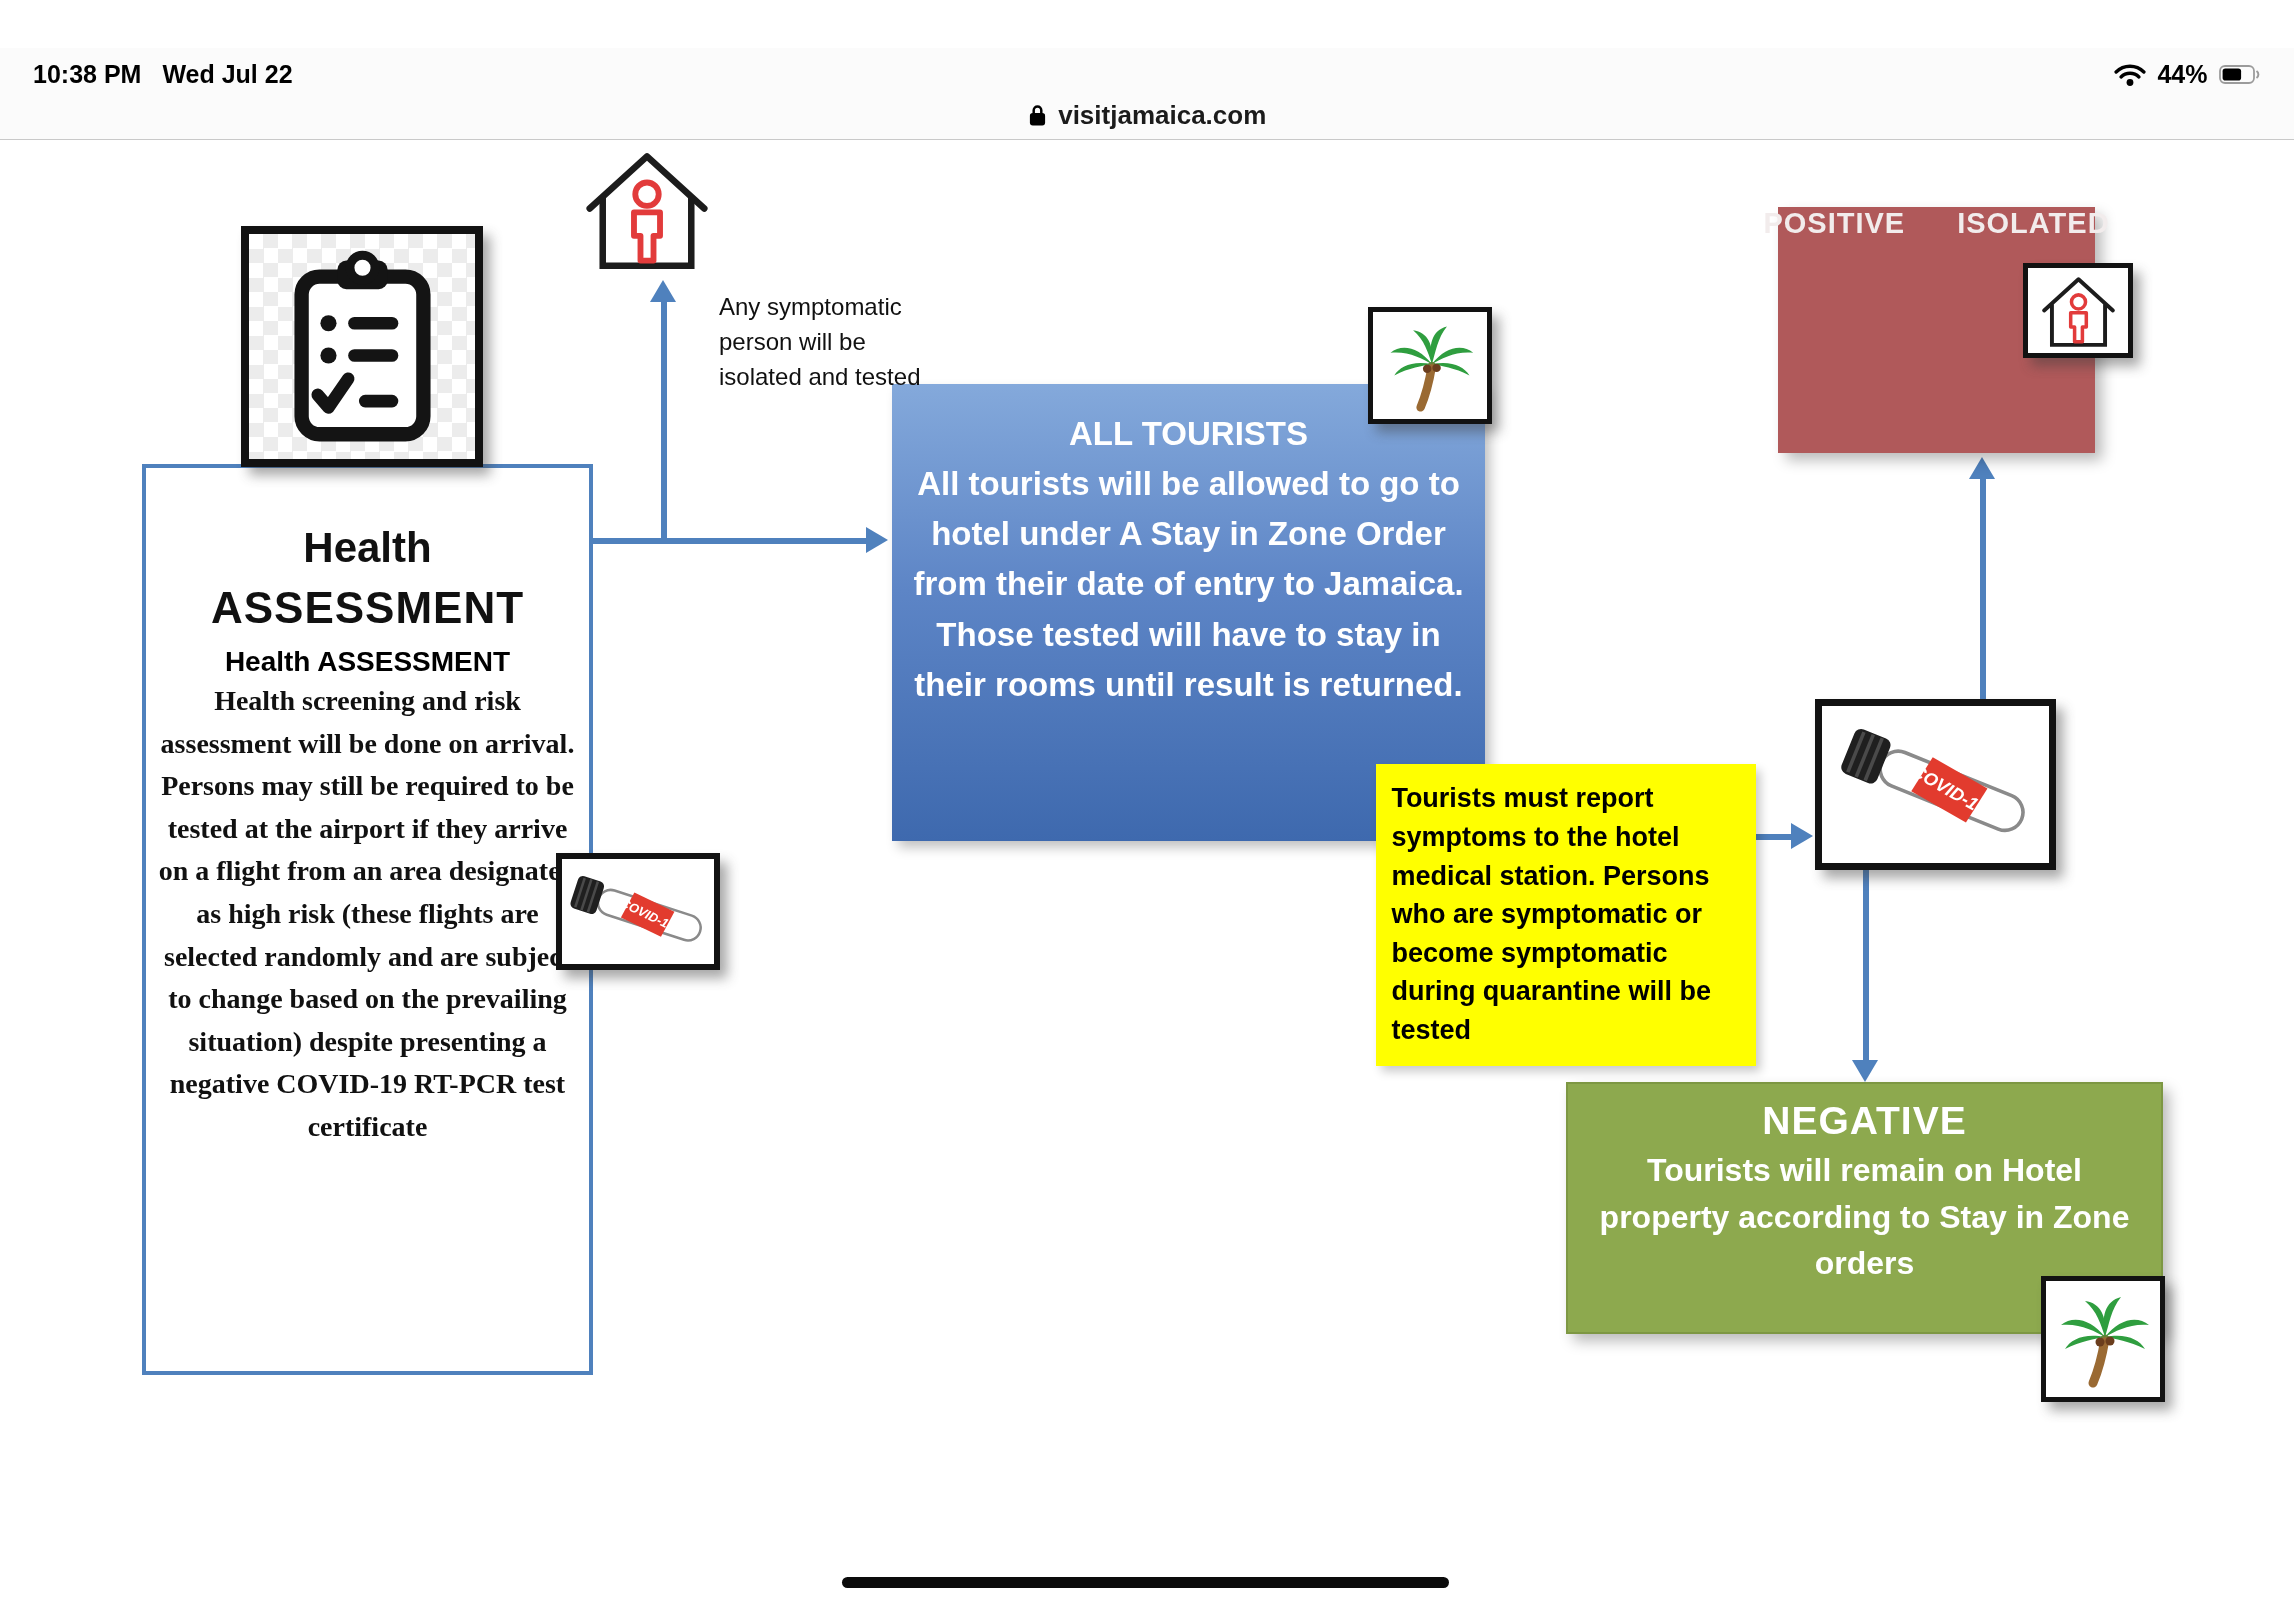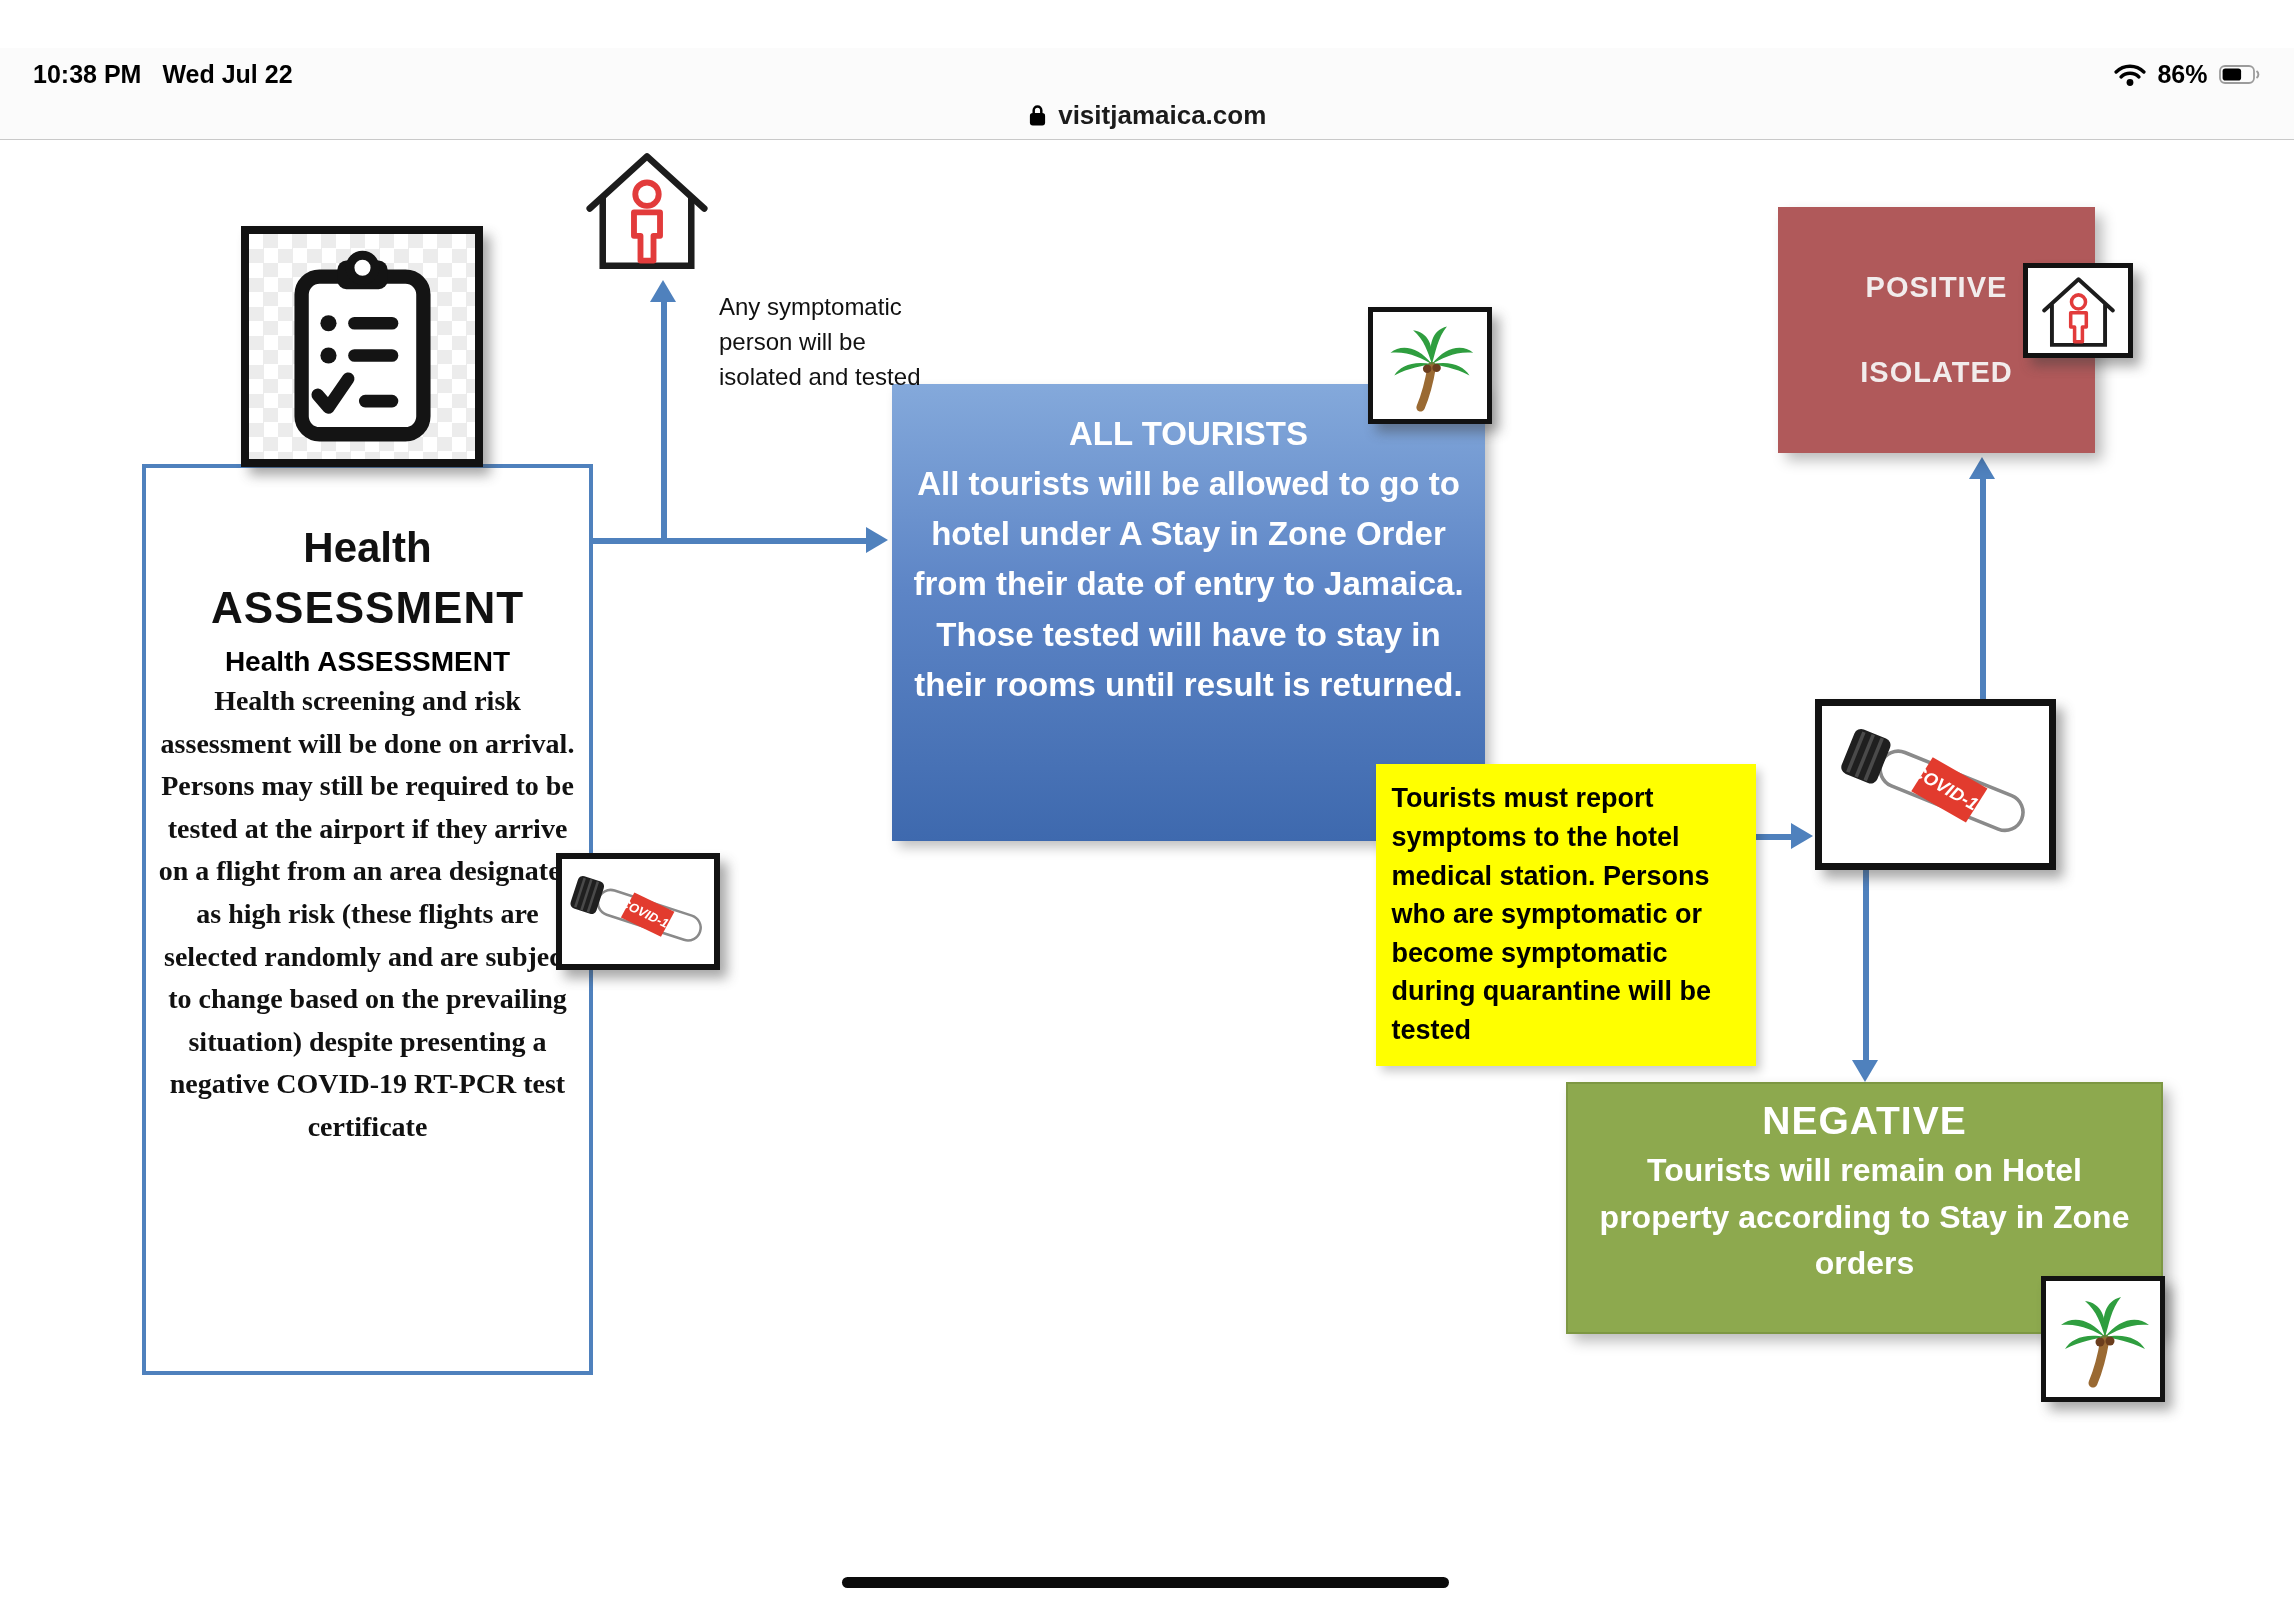--- a/index.html
+++ b/index.html
@@ -54,21 +54,21 @@
                 background:var(--note-bg,#ffff00); color:#000; font-size:27px; line-height:1.43;
                 padding:15.4px 15.4px 0; text-align:left; z-index:2; box-shadow:4.8px 5.8px 9.6px rgba(0,0,0,.22); }
 
   .tube1-frame { left:556px; top:761px; width:164px; height:117px; border-width:6.7px; }
   .tube2-frame { left:1815px; top:607px; width:241px; height:171px; border-width:7.7px; }
   .tube-rot1 { transform:rotate(18deg); }
   .tube-rot2 { transform:rotate(22deg); }
 
   .positive-box { left:1778px; top:115px; width:317px; height:246px;
                   background:var(--positive-bg,#b0595a); color:#f2ecec; text-align:center;
-                  display:flex; flex-direction:column; justify-content:center; gap:52px;
+                  display:flex; flex-direction:row; justify-content:center; gap:52px;
                   font-size:29px; letter-spacing:1px; z-index:2; box-shadow:7.7px 7.7px 13.4px rgba(0,0,0,.28); }
 
   .negative-box { left:1566px; top:990px; width:597px; height:252px;
                   background:var(--negative-bg,#8da94e); border:2.9px solid #7d9743;
                   color:#fff; text-align:center; padding:15.4px 19px 0; z-index:2;
                   box-shadow:6.7px 7.7px 13.4px rgba(0,0,0,.28); }
   .negative-title { font-size:39px; font-weight:700; letter-spacing:1px; }
   .negative-body { font-size:32px; font-weight:600; line-height:1.45; margin-top:3.8px; }
 
   
@@ -91,21 +91,21 @@
       <span style="font-weight:600;text-align:right;">Wed Jul 22</span>
     </div>
     <div class="status-right">
       <span style="display:inline-flex;">
         <svg width="32" height="24" viewBox="0 0 30 22">
           <path d="M2 8.2 a18.5 18.5 0 0 1 26 0" fill="none" stroke="#000" stroke-width="3.2" stroke-linecap="round"></path>
           <path d="M6.6 12.8 a12 12 0 0 1 16.8 0" fill="none" stroke="#000" stroke-width="3.2" stroke-linecap="round"></path>
           <circle cx="15" cy="18" r="3.2" fill="#000"></circle>
         </svg>
       </span>
-      <span>86%</span>
+      <span>44%</span>
       <span style="display:inline-flex;">
         <svg width="42" height="21" viewBox="0 0 42 20">
           <rect x="1" y="1.5" width="34" height="17" rx="5" fill="none" stroke="rgba(0,0,0,.38)" stroke-width="1.8"></rect>
           <rect x="3.6" y="4" width="18.5" height="12" rx="2.8" fill="#000"></rect>
           <path d="M37.5 6.5 a4.2 4.2 0 0 1 0 7" fill="none" stroke="rgba(0,0,0,.38)" stroke-width="2"></path>
         </svg>
       </span>
     </div>
   </div>
   <div class="url-row">

